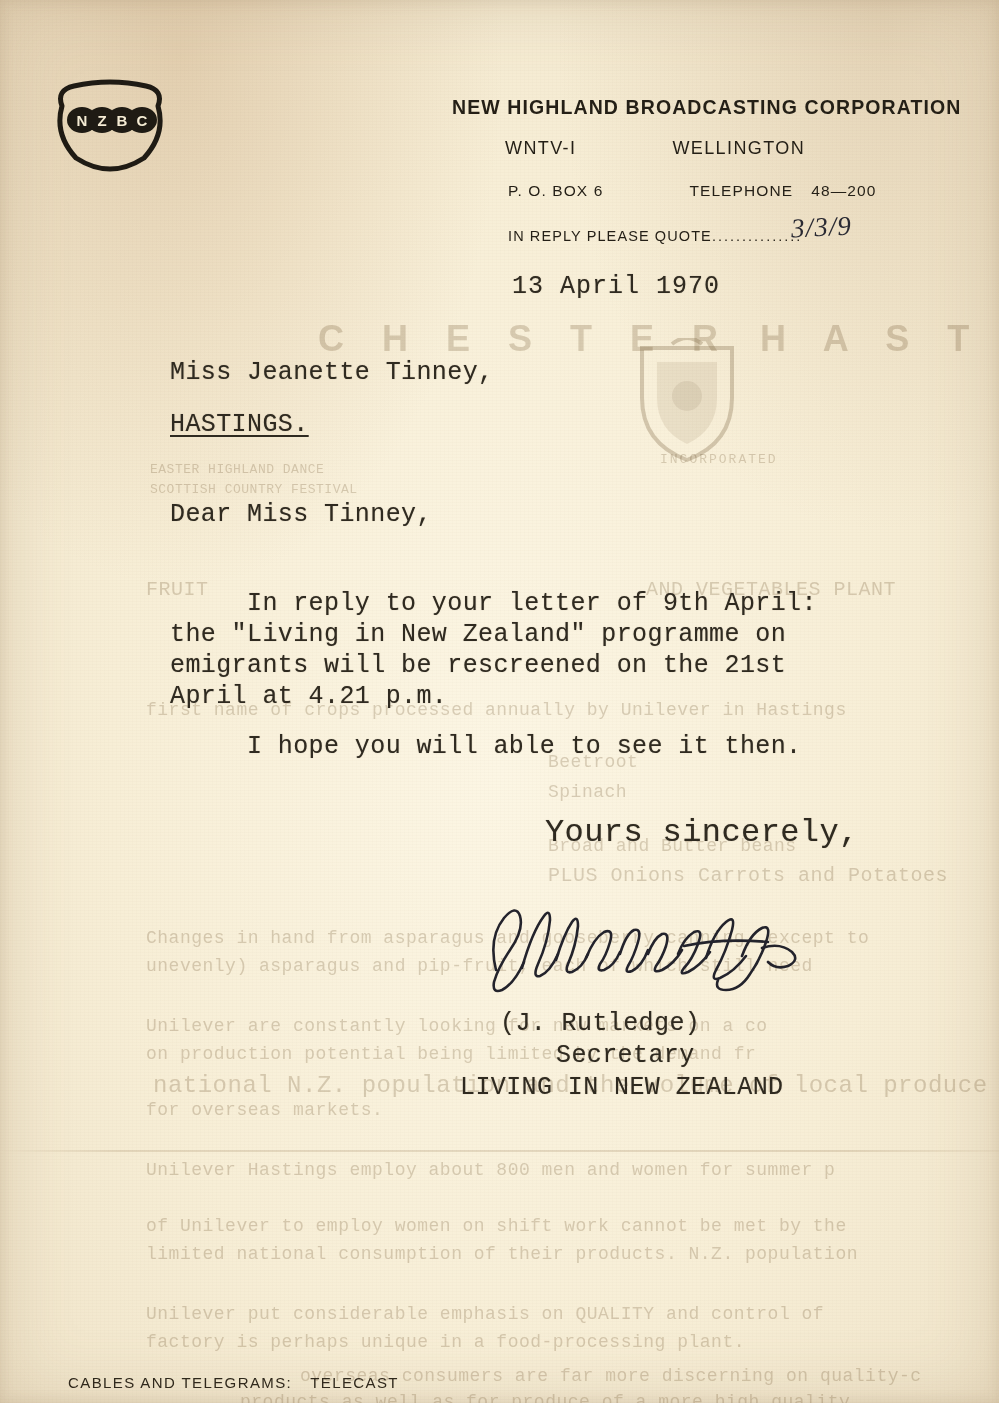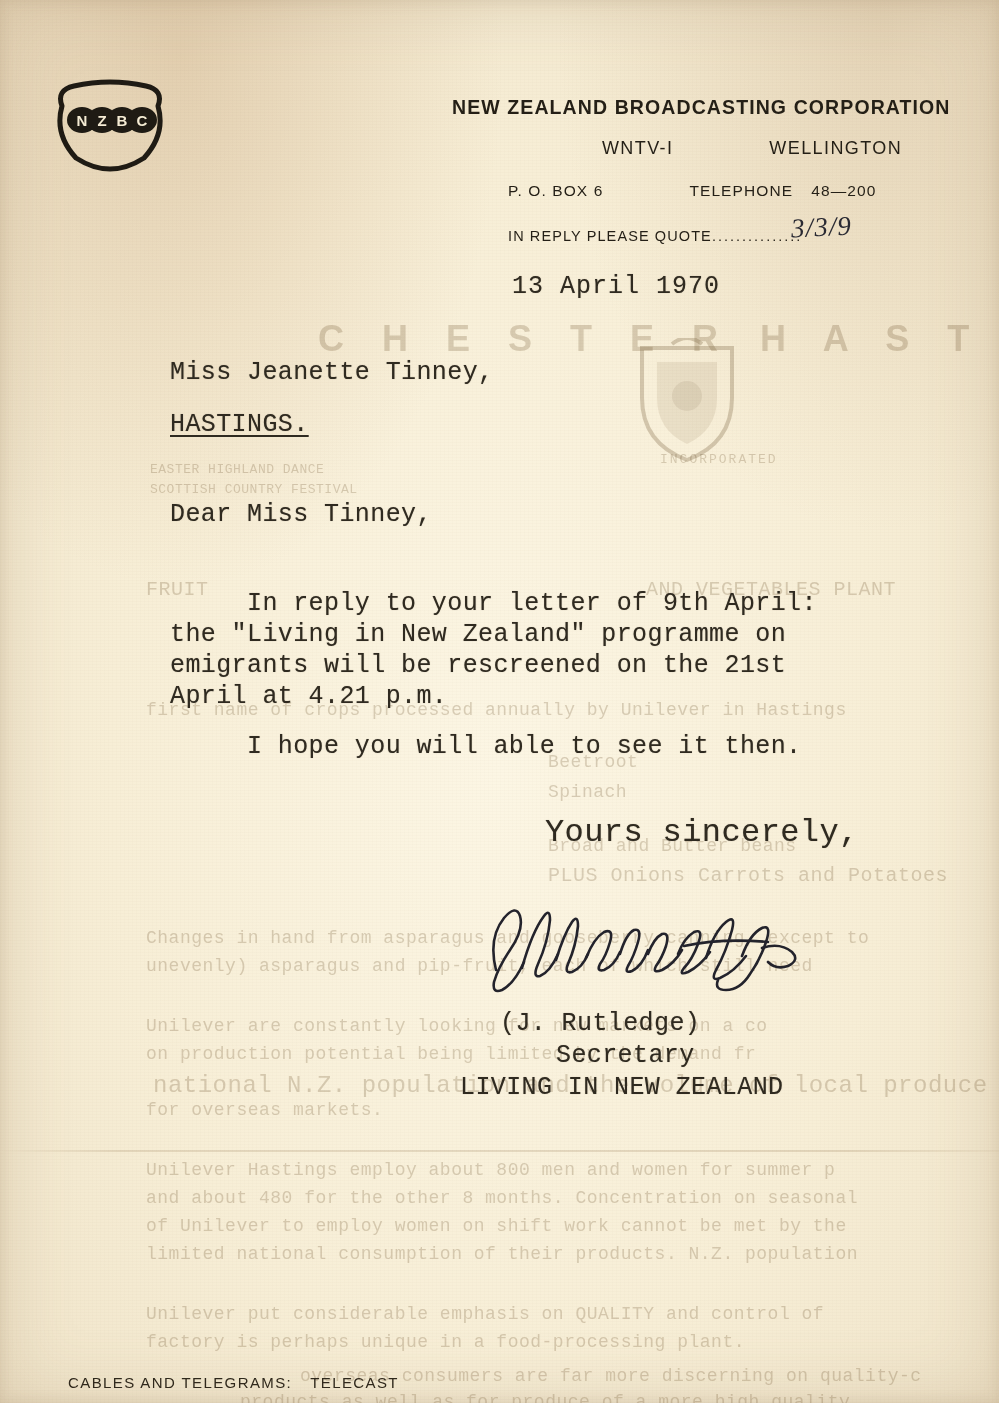--- a/index.html
+++ b/index.html
@@ -89,21 +89,20 @@
     left: 452px;
     font-size: 19.5px;
     font-weight: bold;
     letter-spacing: 1.1px;
   }
   .lh-2 {
     top: 138px;
     left: 505px;
     font-size: 18px;
     letter-spacing: 1.4px;
-    text-align: center;
   }
   .lh-2 .sp { display: inline-block; width: 96px; }
   .lh-3 {
     top: 182px;
     left: 508px;
     font-size: 15.5px;
     letter-spacing: 1.1px;
   }
   .lh-3 .sp { display: inline-block; width: 86px; }
   .lh-3 .tel-num { margin-left: 18px; }
@@ -194,21 +193,20 @@
   <div class="ghost" style="left:548px; top:782px; font-size:18px;">Spinach                                                     Beans</div>
   <div class="ghost" style="left:548px; top:836px; font-size:18px;">Broad and Butter beans                          Peas</div>
   <div class="ghost" style="left:548px; top:864px; font-size:20px;">PLUS Onions Carrots and Potatoes</div>
   <div class="ghost" style="left:146px; top:928px; font-size:18px;">Changes in hand from asparagus and gooseberry canning, except to</div>
   <div class="ghost" style="left:146px; top:956px; font-size:18px;">unevenly) asparagus and pip-fruit, each of which still need</div>
   <div class="ghost" style="left:146px; top:1016px; font-size:18px;">Unilever are constantly looking for new markets on a co</div>
   <div class="ghost" style="left:146px; top:1044px; font-size:18px;">on production potential being limited by the demand fr</div>
   <div class="ghost" style="left:146px; top:1072px; font-size:24px;margin-left:7px;">national N.Z. population and the volume of local produce</div>
   <div class="ghost" style="left:146px; top:1100px; font-size:18px;">for overseas markets.</div>
   <div class="ghost" style="left:146px; top:1160px; font-size:18px;">Unilever Hastings employ about 800 men and women for summer p</div>
-  <div class="ghost" style="left:146px; top:1188px; font-size:18px;">and about 480 for the other 8 months. Concentration on seasonal</div>
   <div class="ghost" style="left:146px; top:1216px; font-size:18px;">of Unilever to employ women on shift work cannot be met by the</div>
   <div class="ghost" style="left:146px; top:1244px; font-size:18px;">limited national consumption of their products. N.Z. population</div>
   <div class="ghost" style="left:146px; top:1304px; font-size:18px;">Unilever put considerable emphasis on QUALITY and control of</div>
   <div class="ghost" style="left:146px; top:1332px; font-size:18px;">factory is perhaps unique in a food-processing plant.</div>
   <div class="ghost" style="left:300px; top:1366px; font-size:18px;">overseas consumers are far more discerning on quality-c</div>
   <div class="ghost" style="left:240px; top:1392px; font-size:18px;">products as well as for produce of a more high quality</div>
 
   <div class="logo">
     <svg width="132" height="104" viewBox="0 0 132 104">
       <path d="M18 30 Q12 14 30 10 Q66 2 102 10 Q120 14 114 30 Q122 58 100 82 Q66 104 32 82 Q10 58 18 30 Z" fill="none" stroke="#1f1b14" stroke-width="5" stroke-linejoin="round"></path>
@@ -220,21 +218,21 @@
       </g>
       <g fill="#f6edd5" font-family="Liberation Sans, sans-serif" font-size="15" font-weight="bold" text-anchor="middle">
         <text x="38" y="50">N</text>
         <text x="58" y="50">Z</text>
         <text x="78" y="50">B</text>
         <text x="98" y="50">C</text>
       </g>
     </svg>
   </div>
 
-  <div class="lh lh-1">NEW ZEALAND BROADCASTING CORPORATION</div>
+  <div class="lh lh-1">NEW HIGHLAND BROADCASTING CORPORATION</div>
 
   <div class="lh lh-2">
     <span>WNTV-I</span><span class="sp"></span><span>WELLINGTON</span>
   </div>
 
   <div class="lh lh-3">
     <span>P. O. BOX 6</span><span class="sp"></span><span>TELEPHONE</span><span class="tel-num">48—200</span>
   </div>
 
   <div class="lh lh-4">

